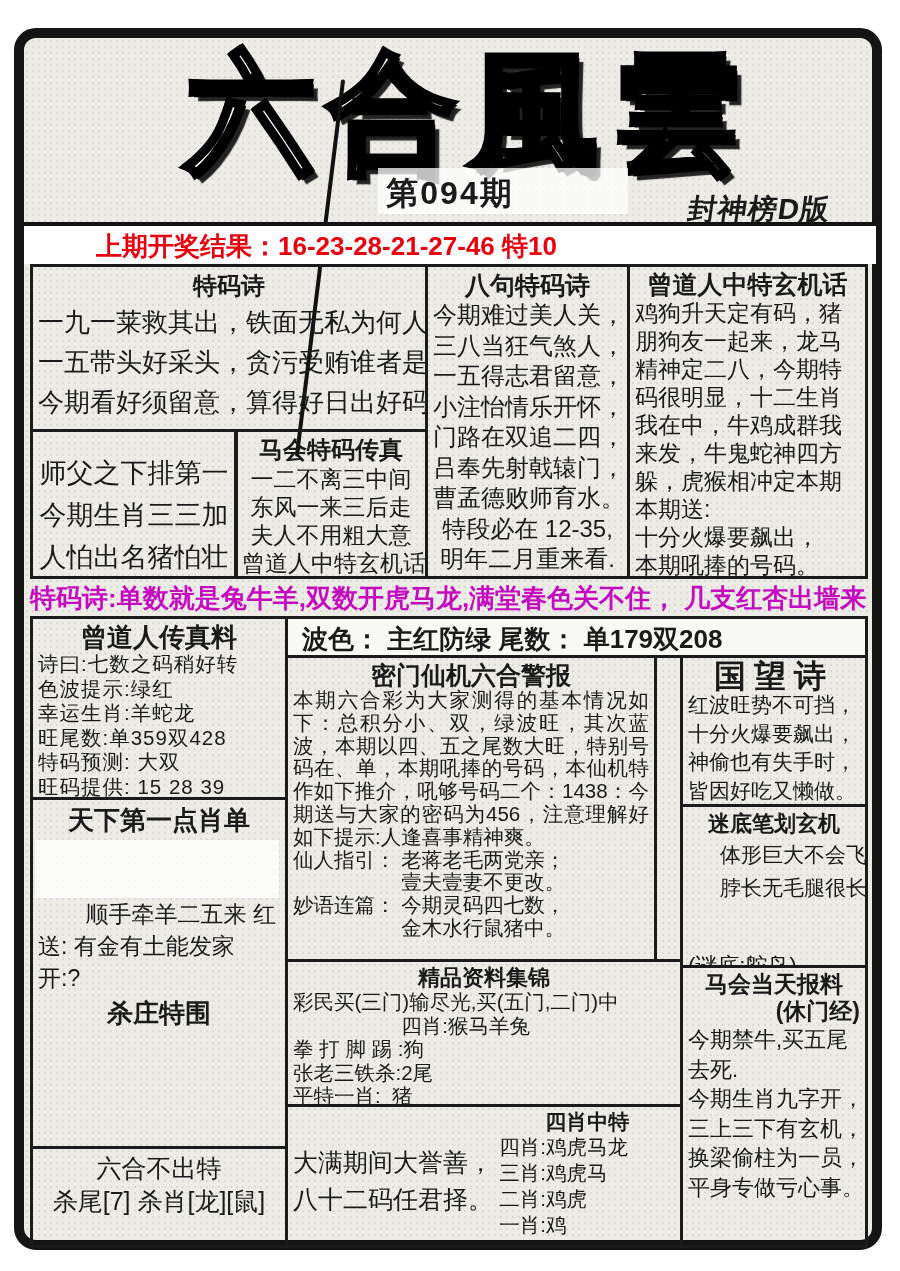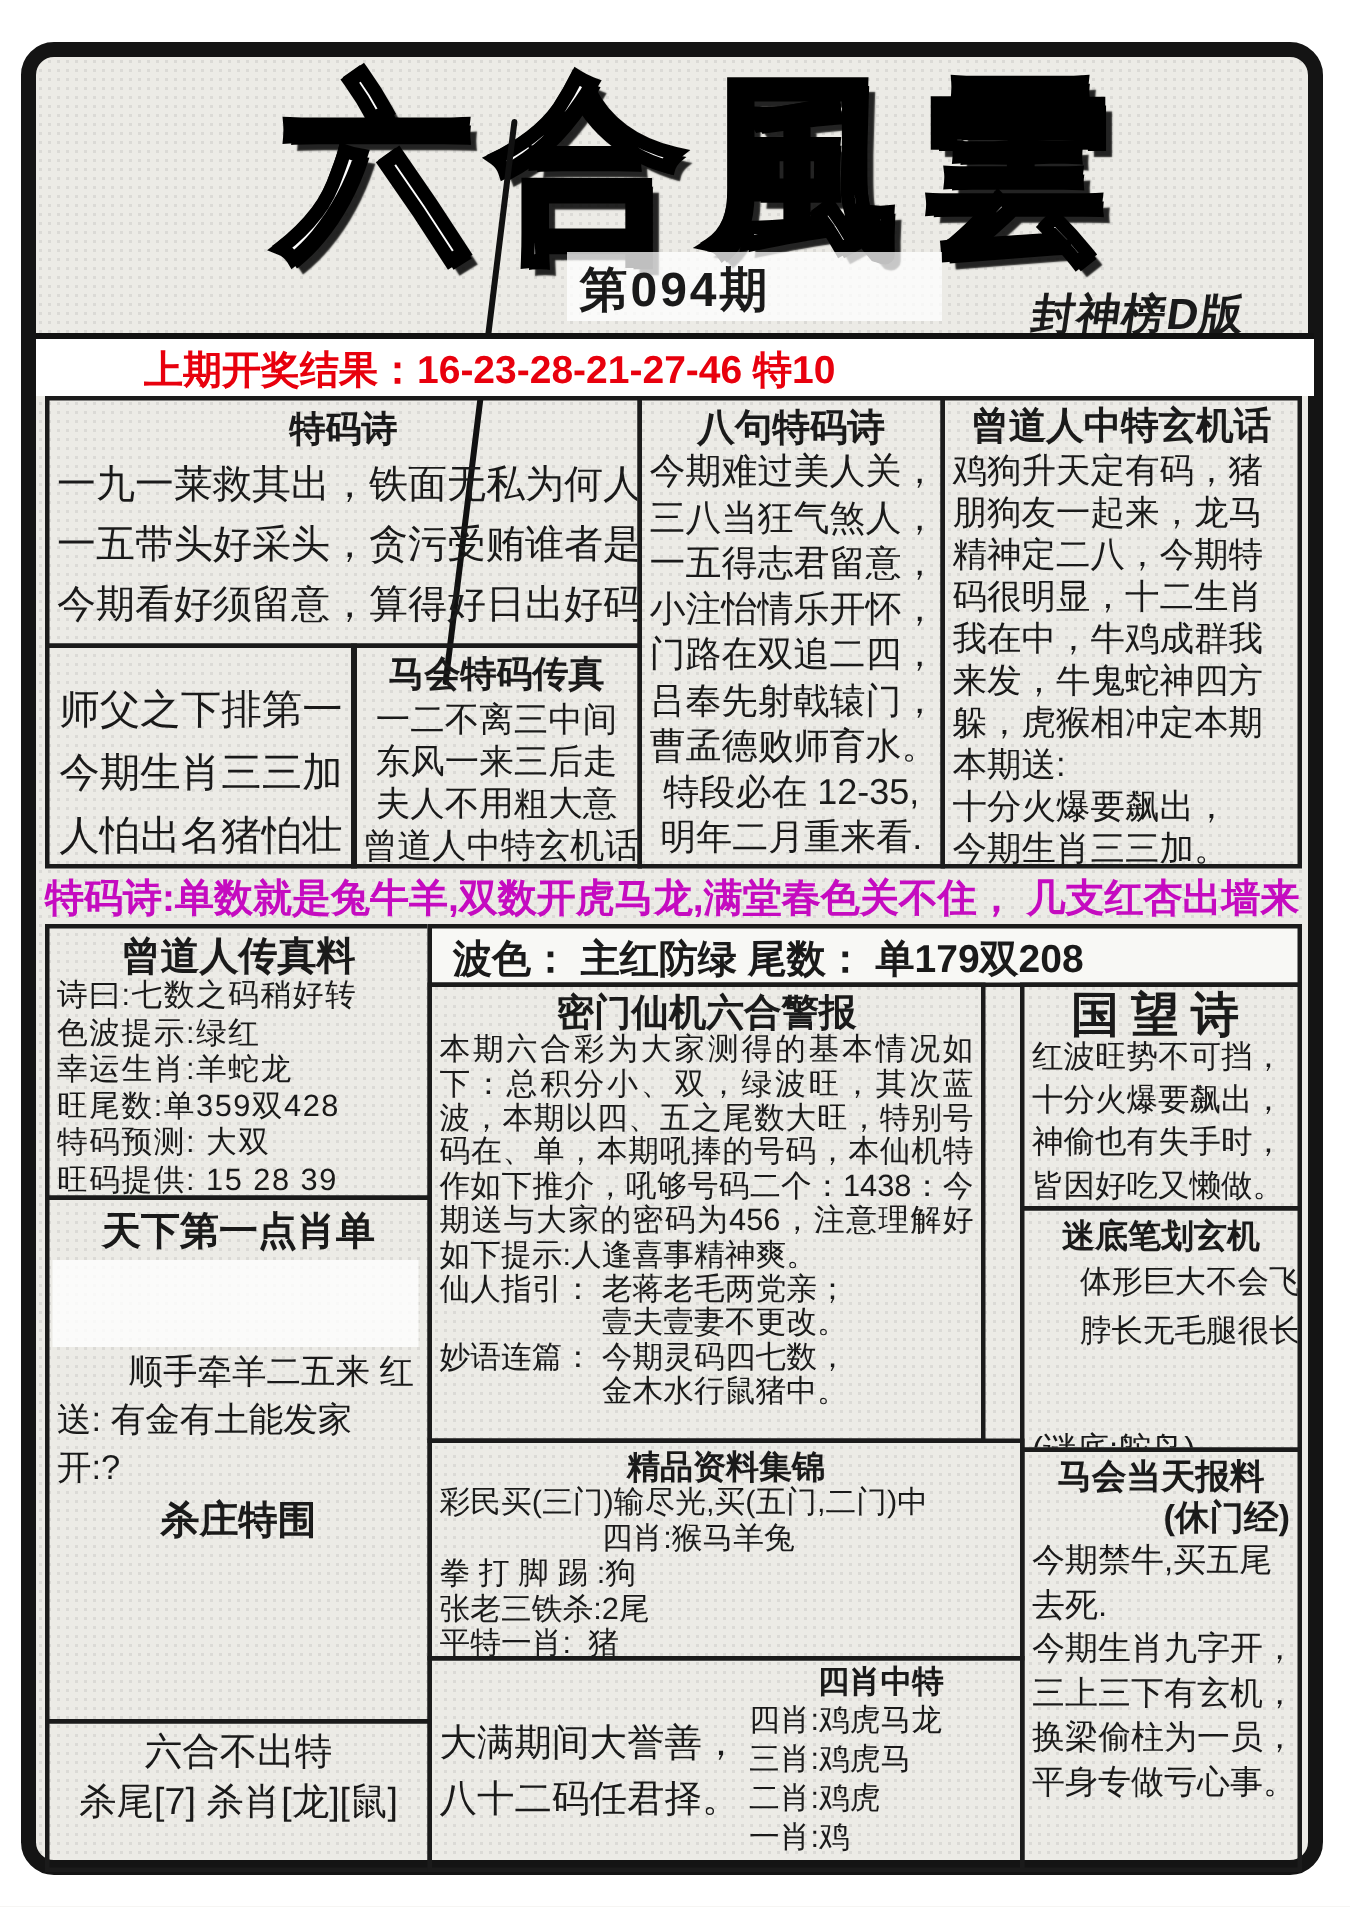--- a/index.html
+++ b/index.html
@@ -140,21 +140,21 @@
   <div>
       <div class="ln">鸡狗升天定有码，猪</div>
       <div class="ln">朋狗友一起来，龙马</div>
       <div class="ln">精神定二八，今期特</div>
       <div class="ln">码很明显，十二生肖</div>
       <div class="ln">我在中，牛鸡成群我</div>
       <div class="ln">来发，牛鬼蛇神四方</div>
       <div class="ln">躲，虎猴相冲定本期</div>
       <div class="ln">本期送:</div>
       <div class="ln">十分火爆要飙出，</div>
-      <div class="ln">今期生肖三三加。</div>
+      <div class="ln">本期吼捧的号码。</div>
     </div>
 </div>
 
 <div class="magenta" style="color:#c50bc0;">特码诗:单数就是兔牛羊,双数开虎马龙,满堂春色关不住， 几支红杏出墙来</div>
 
 <div class="box box-l1 ctr">
   <div class="ttl">曾道人传真料</div>
   <div style="text-align:left;">
       <div class="ln">诗曰:七数之码稍好转</div>
       <div class="ln">色波提示:绿红</div>

